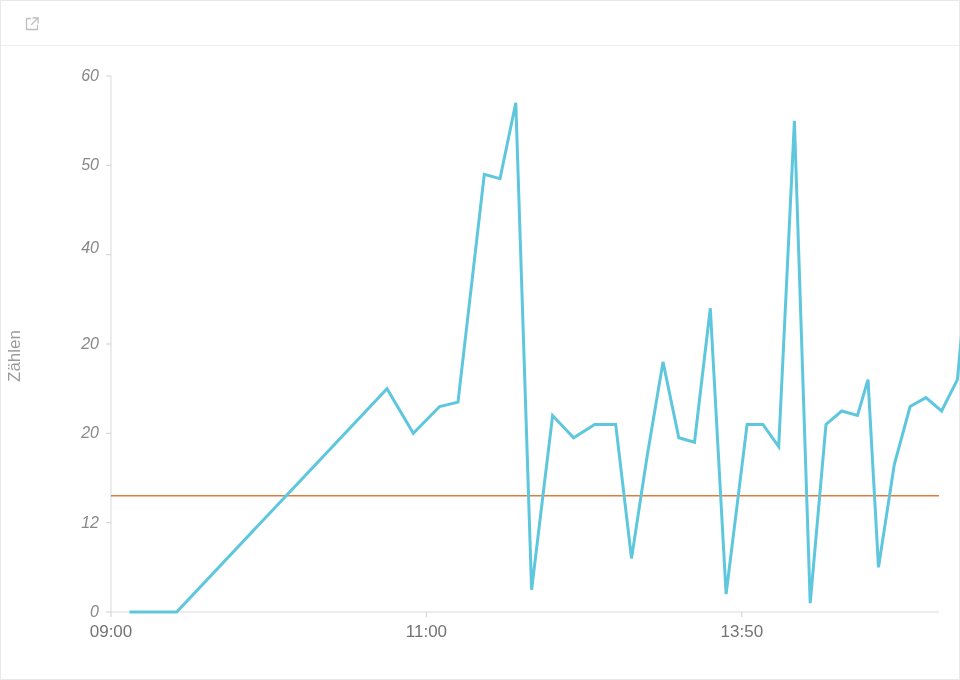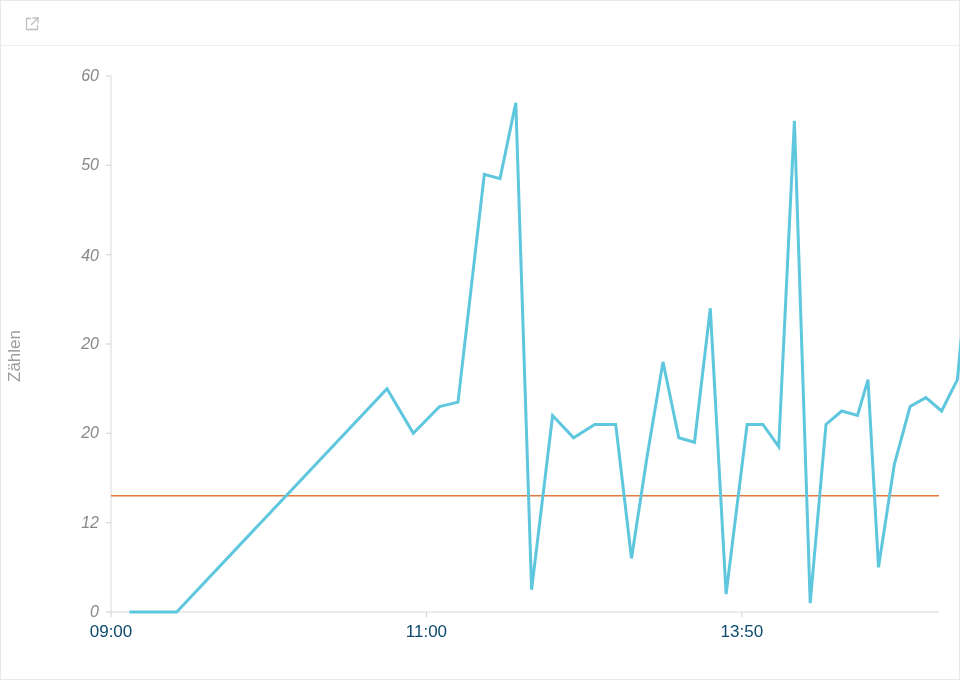--- a/index.html
+++ b/index.html
@@ -84,21 +84,21 @@
     position: absolute;
     left: 0;
     right: 0;
     bottom: -30px;
     height: 24px;
   }
   .x-tick {
     position: absolute;
     transform: translateX(-50%);
     font-size: 17px;
-    color: #0c4a6e;
+    color: #737373;
   }
   svg.plot {
     position: absolute;
     left: 40px;
     right: 0;
     top: 0;
     bottom: 0;
     width: calc(100% - 40px);
     height: 100%;
     overflow: visible;
@@ -123,21 +123,21 @@
   </div>
 
   <div class="chart-area">
     <div class="ylabel">Zählen</div>
     <div class="plot-wrap">
       <div class="y-ticks">
           <div class="y-tick" style="bottom: 4px;">0</div>
           <div class="y-tick" style="bottom: 93.3333px;">12</div>
           <div class="y-tick" style="bottom: 182.667px; margin-top: 25px;">20</div>
           <div class="y-tick" style="bottom: 272px;">20</div>
-          <div class="y-tick" style="bottom: 360px;">40</div>
+          <div class="y-tick" style="bottom: 368px;">40</div>
           <div class="y-tick" style="bottom: 450.667px;">50</div>
           <div class="y-tick" style="bottom: 540px;">60</div>
         </div>
       <svg class="plot" preserveAspectRatio="none" viewBox="0 0 828 550">
           <line x1="0" y1="546" x2="828" y2="546" class="axis-line"></line>
           <line x1="0" y1="546" x2="0" y2="10" class="axis-line"></line>
           <line x1="-5" y1="546" x2="0" y2="546" class="tick-mark"></line>
           <line x1="-5" y1="456.6666666666667" x2="0" y2="456.6666666666667" class="tick-mark"></line>
           <line x1="-5" y1="367.33333333333337" x2="0" y2="367.33333333333337" class="tick-mark"></line>
           <line x1="-5" y1="278" x2="0" y2="278" class="tick-mark"></line>

